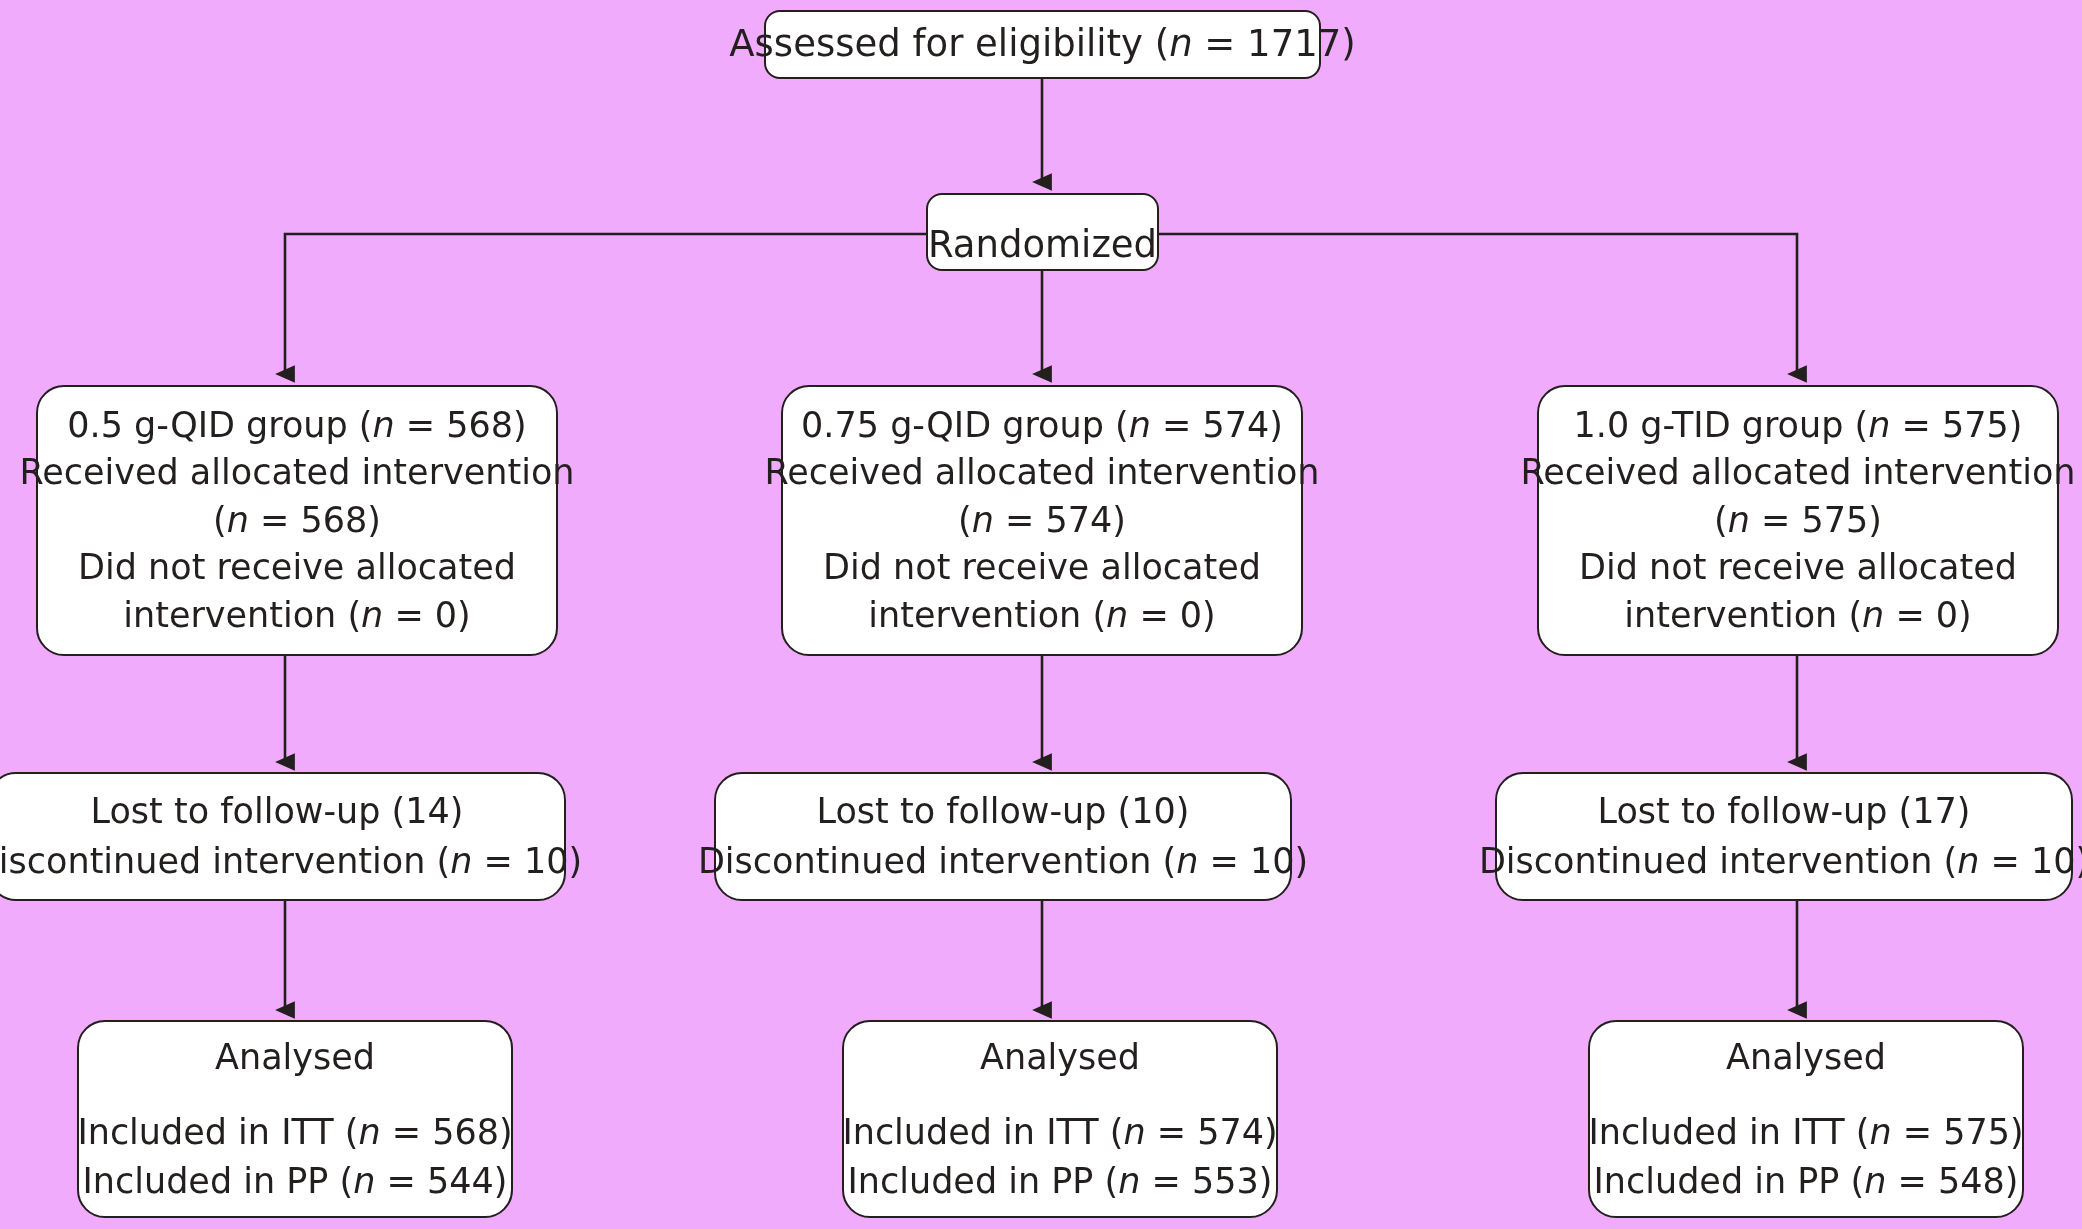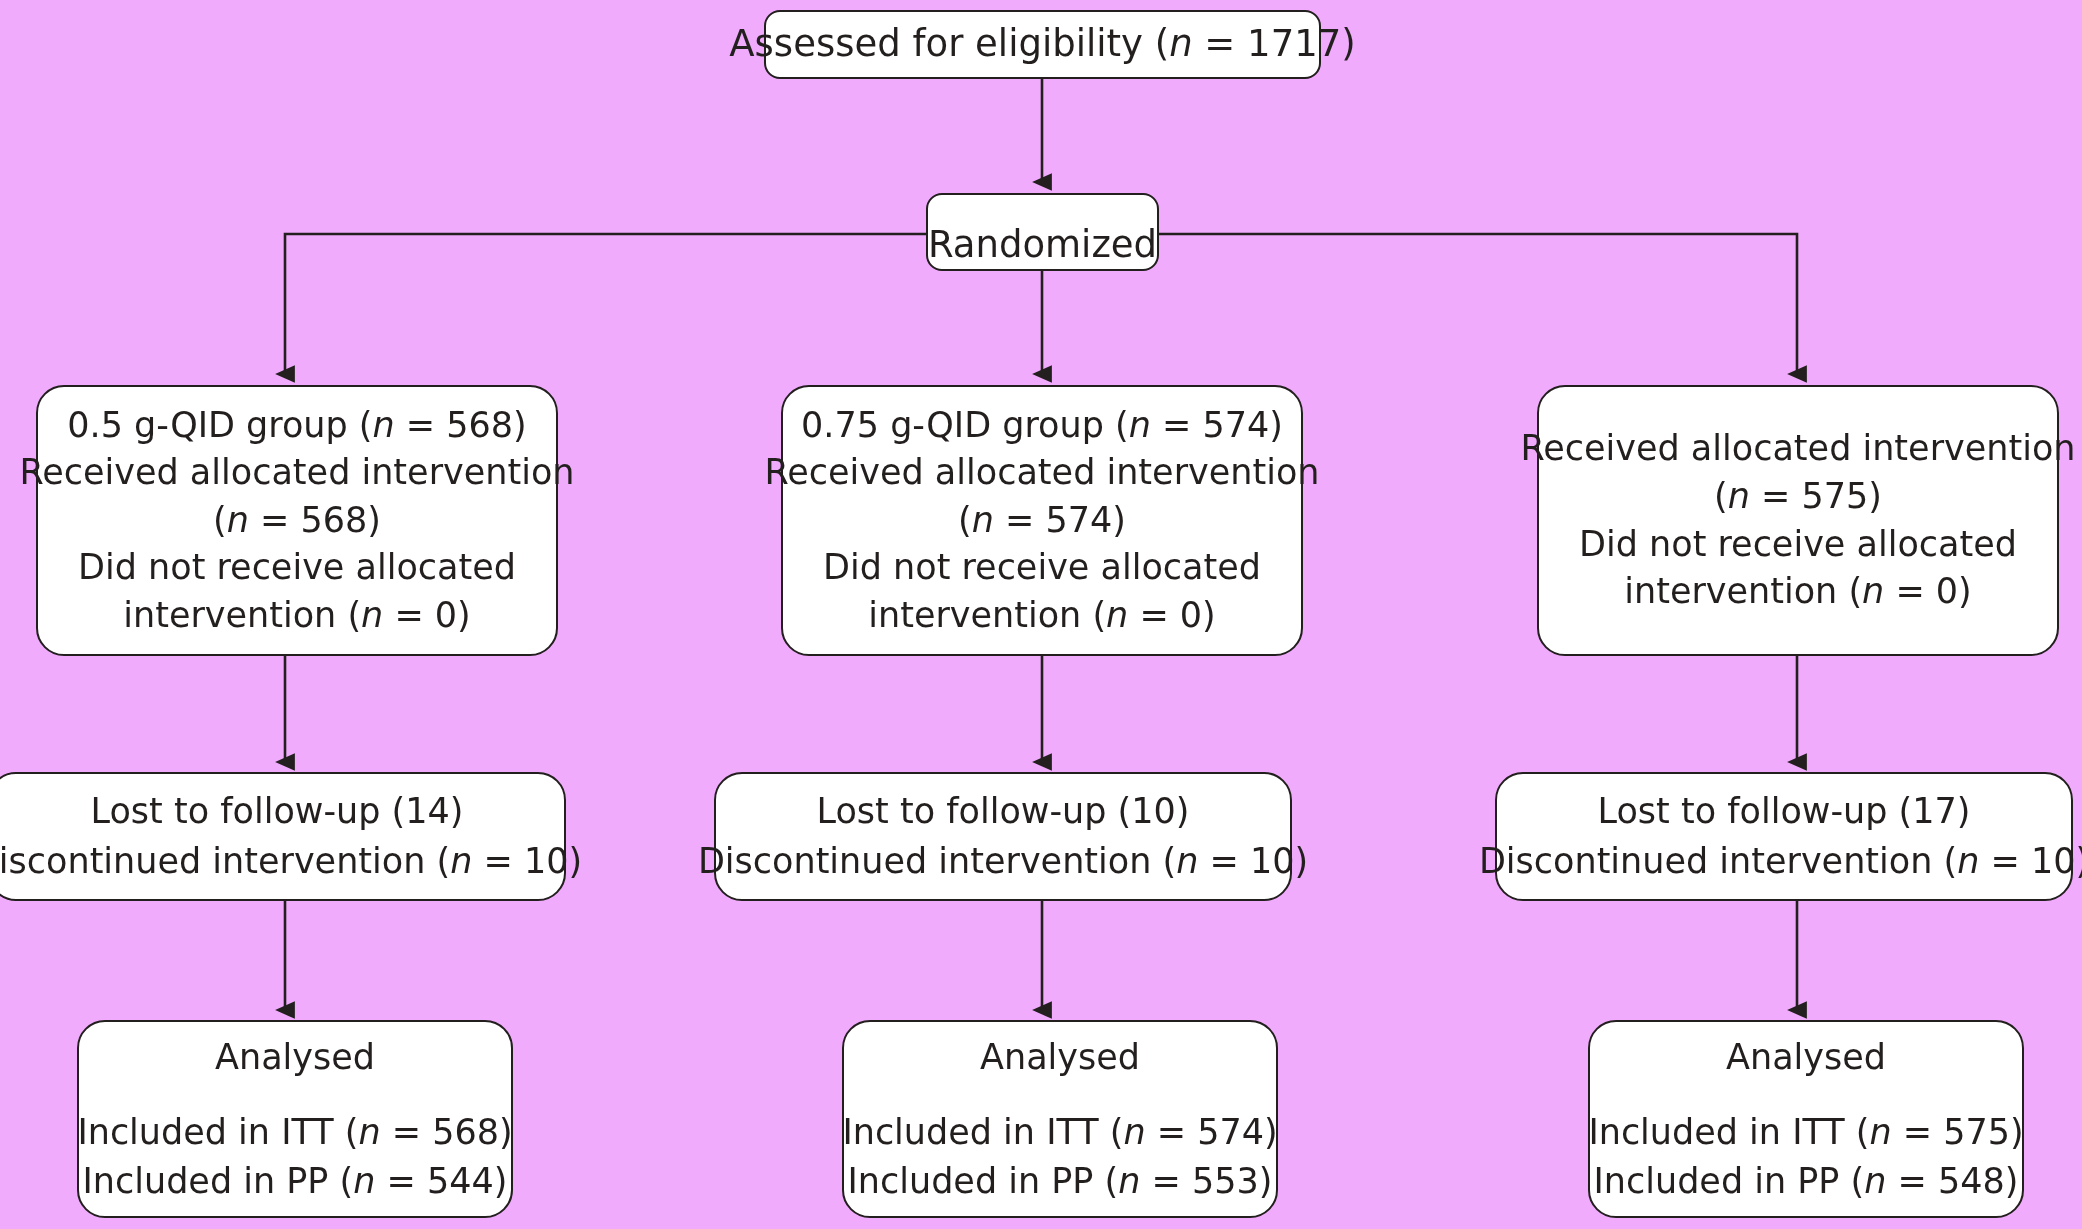--- a/index.html
+++ b/index.html
@@ -138,20 +138,21 @@
 
   <div class="node group-box" id="node-group-1">
     <span class="ln"><span>0.75 g-QID group (</span><i class="n-italic">n</i><span> = 574)</span></span>
     <span class="ln">Received allocated intervention</span>
     <span class="ln"><span>(</span><i class="n-italic">n</i><span> = 574)</span></span>
     <span class="ln">Did not receive allocated</span>
     <span class="ln"><span>intervention (</span><i class="n-italic">n</i><span> = 0)</span></span>
   </div>
 
   <div class="node group-box" id="node-group-2">
+    <span class="ln"><span>1.0 g-TID group (</span><i class="n-italic">n</i><span> = 575)</span></span>
     <span class="ln">Received allocated intervention</span>
     <span class="ln"><span>(</span><i class="n-italic">n</i><span> = 575)</span></span>
     <span class="ln">Did not receive allocated</span>
     <span class="ln"><span>intervention (</span><i class="n-italic">n</i><span> = 0)</span></span>
   </div>
 
   <div class="node lost-box" id="node-lost-0">
     <span class="ln">Lost to follow-up (14)</span>
     <span class="ln"><span>Discontinued intervention (</span><i class="n-italic">n</i><span> = 10)</span></span>
   </div>

